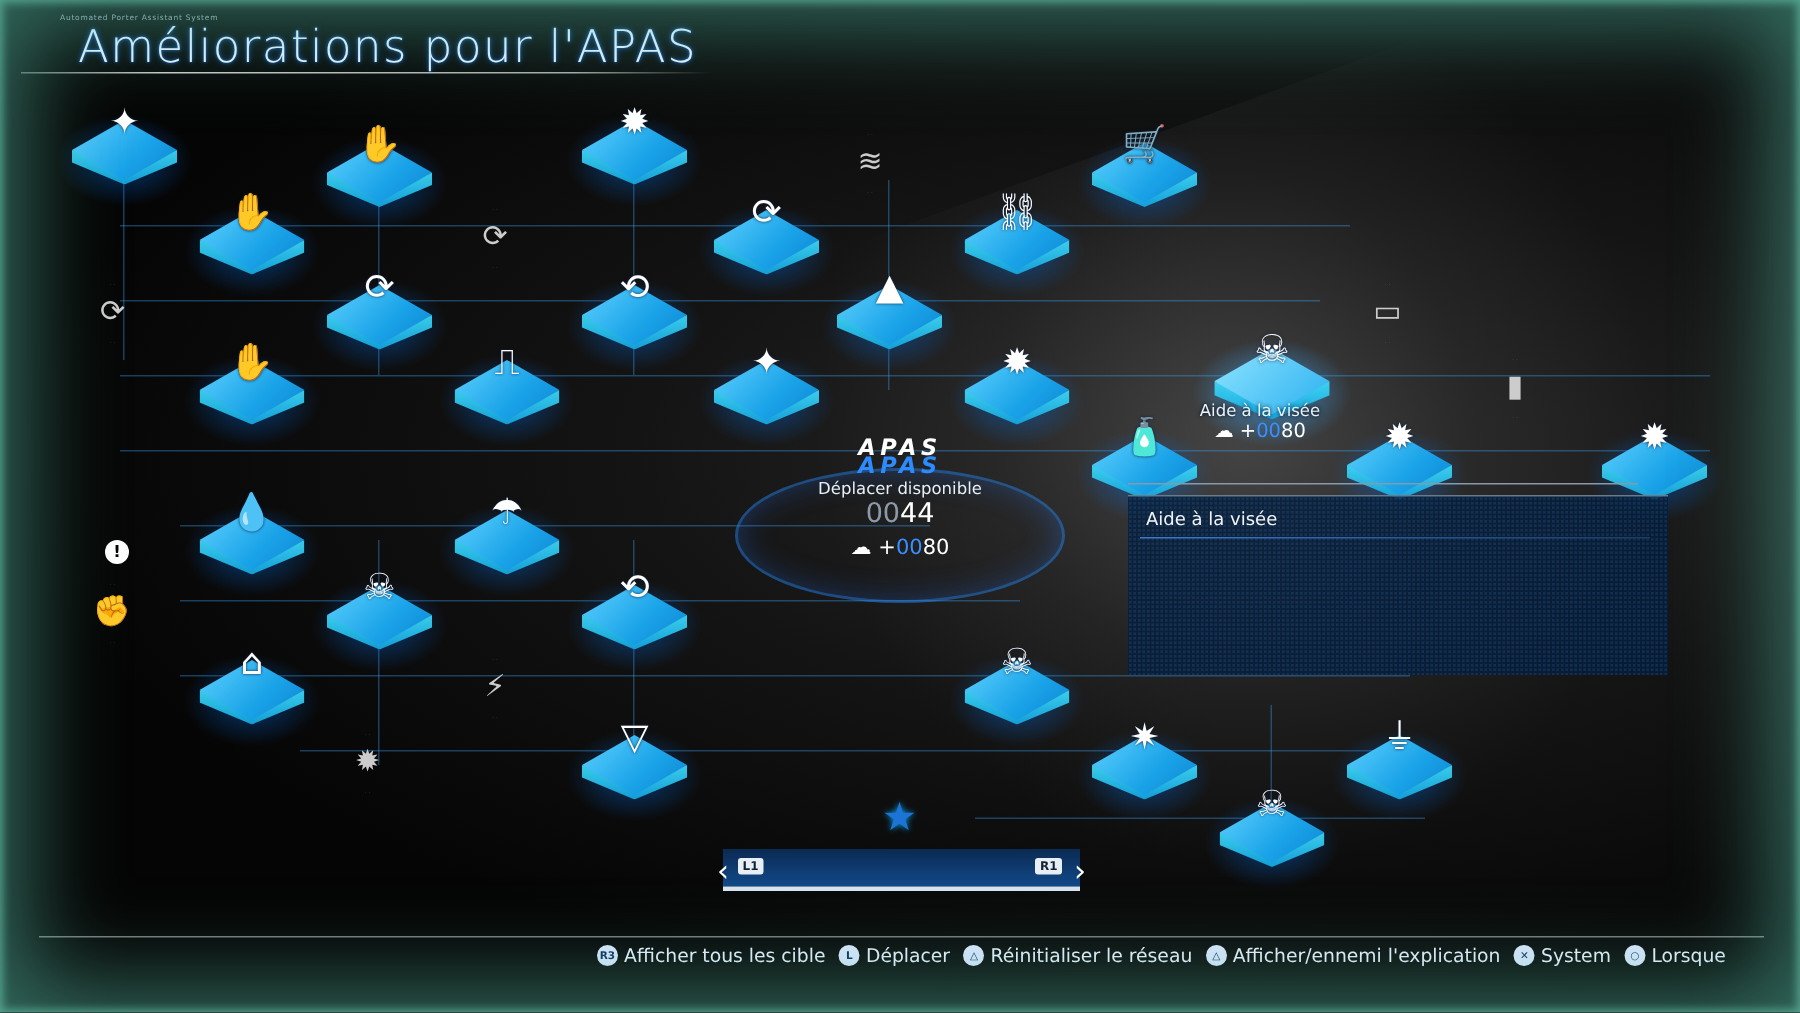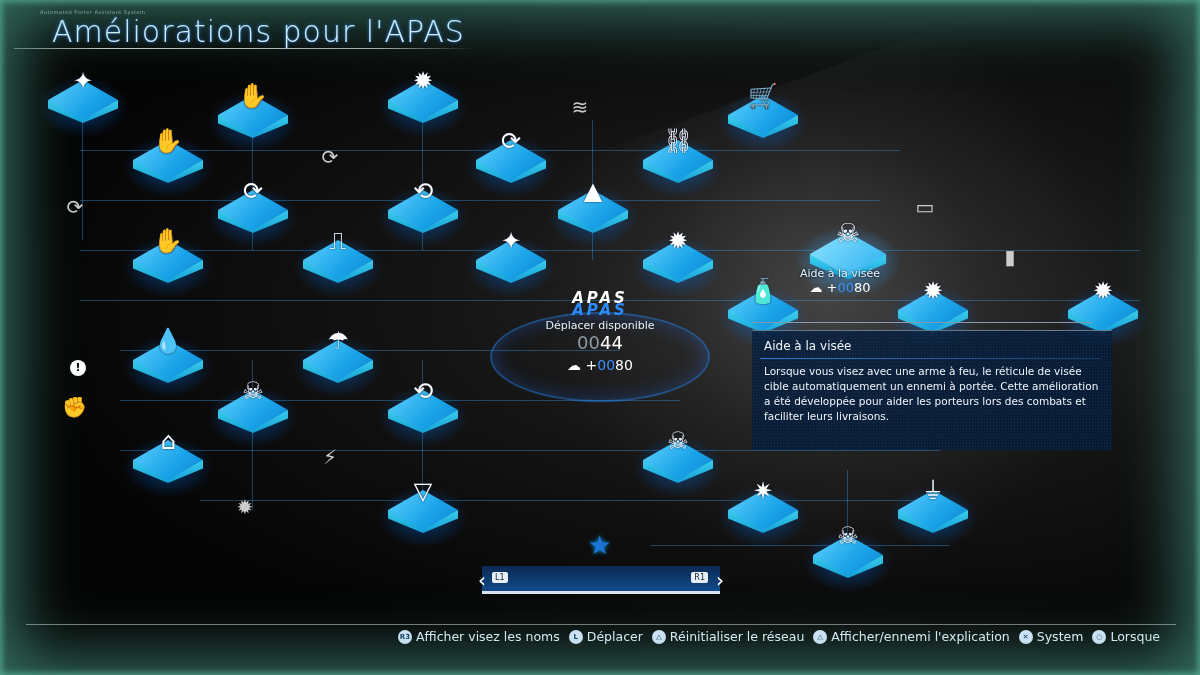--- a/index.html
+++ b/index.html
@@ -51,21 +51,21 @@
  background:rgba(5,30,60,.82);border-top:1px solid #6a7a8a;
  background-image:radial-gradient(rgba(60,120,200,.18) 1px,transparent 1px);background-size:3px 3px}
 .tip-top{position:absolute;left:752px;top:322px;width:340px;height:1px;background:#8899aa}
 .tip-title{position:absolute;left:12px;top:8px;font-size:12px;color:#f0f4f8}
 .tip-sep{position:absolute;left:8px;top:27px;width:340px;height:1px;background:linear-gradient(90deg,#3a7ad0,#1a3a66)}
 .tip-body{position:absolute;left:12px;top:33px;width:340px;font-size:10.5px;line-height:15px;color:#eef4fa}
 .star{position:absolute;left:588px;top:530px;font-size:26px;color:#1c74d6;text-shadow:0 0 4px #0af}
 .filter-bar{position:absolute;left:482px;top:566px;width:238px;height:28px;
  background:linear-gradient(180deg,#0a2a52,#124a8a);border-bottom:3px solid #d8e4f0}
 .filter-bar .chev{position:absolute;top:2px;font-size:20px;color:#fff}
-.filter-bar .btn-tag{position:absolute;top:6px;font-size:8px;font-weight:normal;background:#e8eef6;color:#123;padding:1px 3px;border-radius:2px}
+.filter-bar .btn-tag{position:absolute;top:6px;font-size:8px;font-weight:bold;background:#e8eef6;color:#123;padding:1px 3px;border-radius:2px}
 .filter-label{position:absolute;left:0;width:238px;top:5px;text-align:center;font-size:12px;color:#fff}
 .bottom-line{position:absolute;left:26px;top:624px;width:1150px;height:1px;background:#777}
 .hints{position:absolute;left:398px;top:629px;display:flex;gap:9px;font-size:12.5px;color:#e8f0ff}
 .hint{display:flex;align-items:center;gap:4px;white-space:nowrap}
 .pad{display:inline-block;width:14px;height:14px;border-radius:50%;background:#dbe8ff;color:#0a2a5a;font-size:7px;font-weight:bold;text-align:center;line-height:14px}
 </style>
 </head>
 <body>
 
 <div class="frame">
@@ -306,36 +306,35 @@
     <div class="mem-gain"><span>☁</span> <span>+</span><span class="dim">00</span><span>80</span></div>
   </div>
 
   <div class="sel-label">Aide à la visée</div>
   <div class="sel-cost"><span>☁</span> <span>+</span><span class="dim">00</span><span>80</span></div>
 
   <div class="tip-top"></div>
   <div class="tip">
     <div class="tip-title">Aide à la visée</div>
     <div class="tip-sep"></div>
-    <div class="tip-body">Lorsque vous visez avec une arme à feu, le réticule de visée cible automatiquement un ennemi à portée. Cette amélioration a été développée pour aider les porteurs lors des combats et faciliter leurs livraisons.</div>
   </div>
 
   <div class="star">★</div>
   <div class="filter-bar">
     <span class="chev" style="left:-4px">‹</span>
     <span class="btn-tag" style="left:10px">L1</span>
     <span class="btn-tag" style="right:12px">R1</span>
     <span class="chev" style="right:-4px">›</span>
   </div>
 
   <div class="bottom-line"></div>
   <div class="hints">
     <div class="hint">
         <span class="pad">R3</span>
-        <span>Afficher visez les noms</span>
+        <span>Afficher tous les cible</span>
       </div>
     <div class="hint">
         <span class="pad">L</span>
         <span>Déplacer</span>
       </div>
     <div class="hint">
         <span class="pad">△</span>
         <span>Réinitialiser le réseau</span>
       </div>
     <div class="hint">

